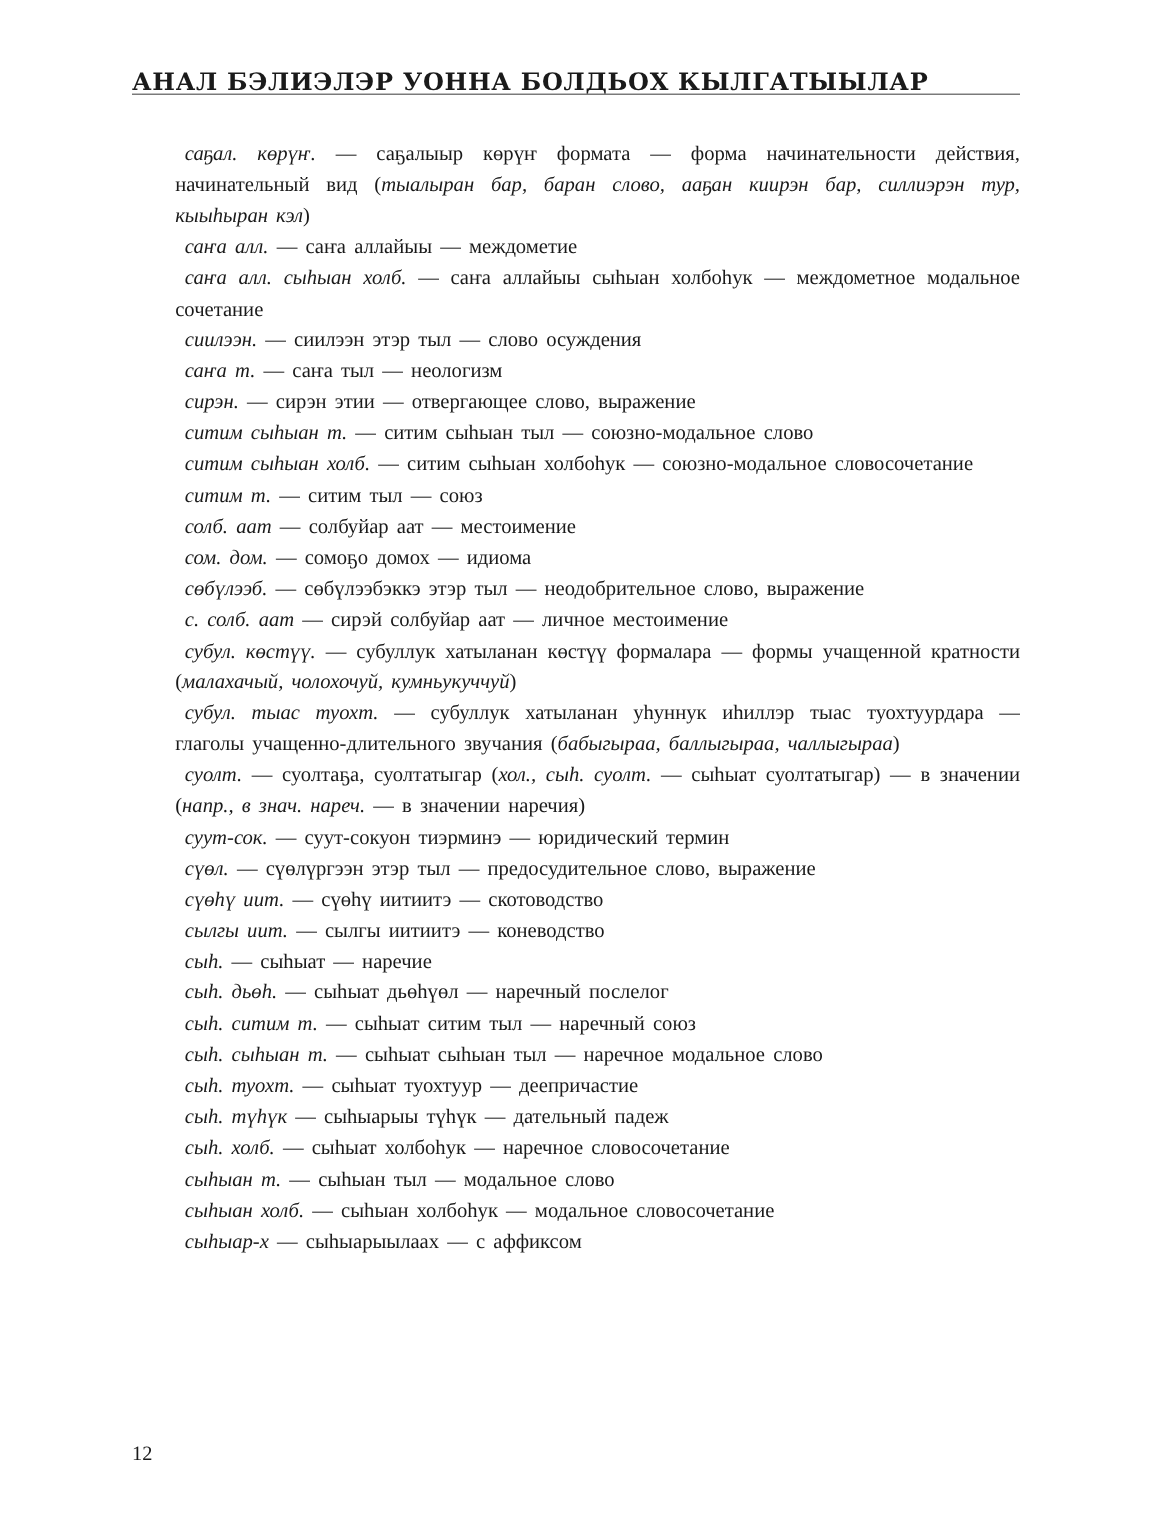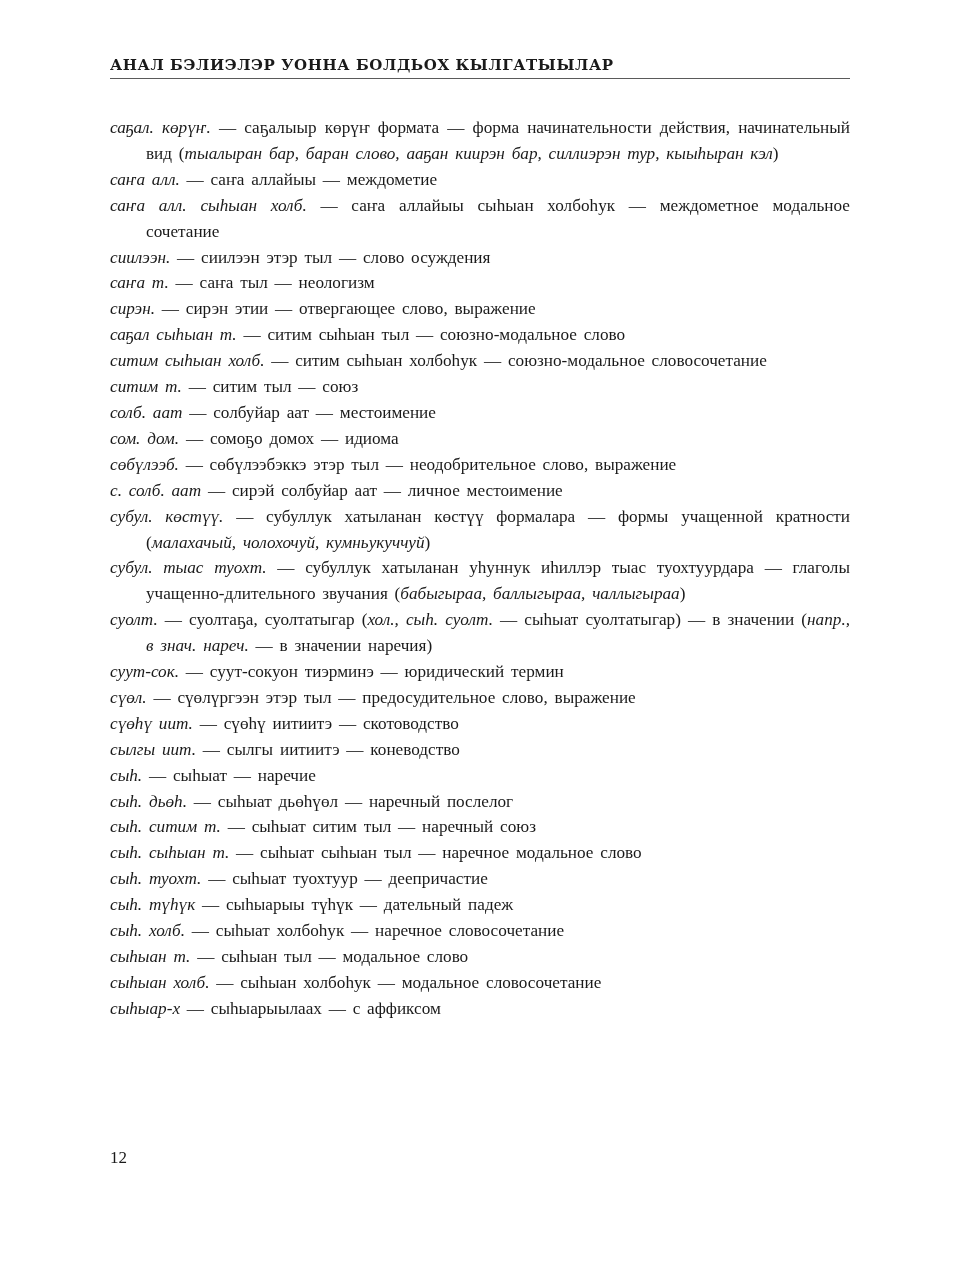--- a/index.html
+++ b/index.html
@@ -1,56 +1,56 @@
 <!DOCTYPE html>
 <html><head>
 <meta charset="utf-8">
 <style>
   html, body { margin: 0; padding: 0; background: #ffffff; }
   body { width: 959px; height: 1274px; position: relative; overflow: hidden; color: #1a1a1a; }
   .page { position: absolute; left: 0; top: 0; width: 959px; height: 1274px; }
   .running-head {
     position: absolute; left: 110px; top: 56px; width: 740px;
-    font-family: "DejaVu Serif", serif; font-weight: bold; font-size: 15px;
+    font-family: "DejaVu Serif", serif; font-weight: bold; font-size: 20px;
     letter-spacing: 0.6px; color: #1a1a1a; white-space: nowrap;
   }
   .head-rule {
     position: absolute; left: 110px; top: 78px; width: 740px; height: 1px;
     background: #5a5a5a;
   }
   .entries {
     position: absolute; left: 110px; top: 115px; width: 740px;
     font-family: "Liberation Serif", serif; font-size: 17.2px; line-height: 25.9px;
   }
   .entry {
     text-align: justify; padding-left: 36px; text-indent: -36px;
     word-spacing: 2.5px;
   }
-  .abbr { font-style: italic; }
+  .abbr { font-style: italic; margin-left: 44px; }
   .ex { font-style: italic; }
   .page-number {
-    position: absolute; left: 110px; top: 1148px;
+    position: absolute; left: 110px; top: 1202px;
     font-family: "Liberation Serif", serif; font-size: 17px; color: #1a1a1a;
   }
 </style>
 </head>
 <body>
 
 <div class="page">
   <div class="running-head">АНАЛ БЭЛИЭЛЭР УОННА БОЛДЬОХ КЫЛГАТЫЫЛАР</div>
   <div class="head-rule"></div>
 
   <div class="entries" id="entries">
       <div class="entry"><span class="abbr">саҕал. көрүҥ.</span><span> — саҕалыыр көрүҥ формата — форма начинательности действия, начинательный вид (</span><span class="ex">тыалыран бар, баран слово, ааҕан киирэн бар, силлиэрэн тур, кыыһыран кэл</span><span>)</span></div>
       <div class="entry"><span class="abbr">саҥа алл.</span><span> — саҥа аллайыы — междометие</span></div>
       <div class="entry"><span class="abbr">саҥа алл. сыһыан холб.</span><span> — саҥа аллайыы сыһыан холбоһук — междометное модальное сочетание</span></div>
       <div class="entry"><span class="abbr">сиилээн.</span><span> — сиилээн этэр тыл — слово осуждения</span></div>
       <div class="entry"><span class="abbr">саҥа т.</span><span> — саҥа тыл — неологизм</span></div>
       <div class="entry"><span class="abbr">сирэн.</span><span> — сирэн этии — отвергающее слово, выражение</span></div>
-      <div class="entry"><span class="abbr">саҕал сыһыан т.</span><span> — ситим сыһыан тыл — союзно-модальное слово</span></div>
+      <div class="entry"><span class="abbr">ситим сыһыан т.</span><span> — ситим сыһыан тыл — союзно-модальное слово</span></div>
       <div class="entry"><span class="abbr">ситим сыһыан холб.</span><span> — ситим сыһыан холбоһук — союзно-модальное слово­сочетание</span></div>
       <div class="entry"><span class="abbr">ситим т.</span><span> — ситим тыл — союз</span></div>
       <div class="entry"><span class="abbr">солб. аат</span><span> — солбуйар аат — местоимение</span></div>
       <div class="entry"><span class="abbr">сом. дом.</span><span> — сомоҕо домох — идиома</span></div>
       <div class="entry"><span class="abbr">сөбүлээб.</span><span> — сөбүлээбэккэ этэр тыл — неодобрительное слово, выражение</span></div>
       <div class="entry"><span class="abbr">с. солб. аат</span><span> — сирэй солбуйар аат — личное местоимение</span></div>
       <div class="entry"><span class="abbr">субул. көстүү.</span><span> — субуллук хатыланан көстүү формалара — формы учащенной кратности (</span><span class="ex">малахачый, чолохочуй, кумньукуччуй</span><span>)</span></div>
       <div class="entry"><span class="abbr">субул. тыас туохт.</span><span> — субуллук хатыланан уһуннук иһиллэр тыас туохтуурда­ра — глаголы учащенно-длительного звучания (</span><span class="ex">бабыгыраа, баллыгыраа, чаллыгыраа</span><span>)</span></div>
       <div class="entry"><span class="abbr">суолт.</span><span> — суолтаҕа, суолтатыгар (</span><span class="ex">хол., сыһ. суолт.</span><span> — сыһыат суолтатыгар) — в значении (</span><span class="ex">напр., в знач. нареч.</span><span> — в значении наречия)</span></div>
       <div class="entry"><span class="abbr">суут-сок.</span><span> — суут-сокуон тиэрминэ — юридический термин</span></div>

